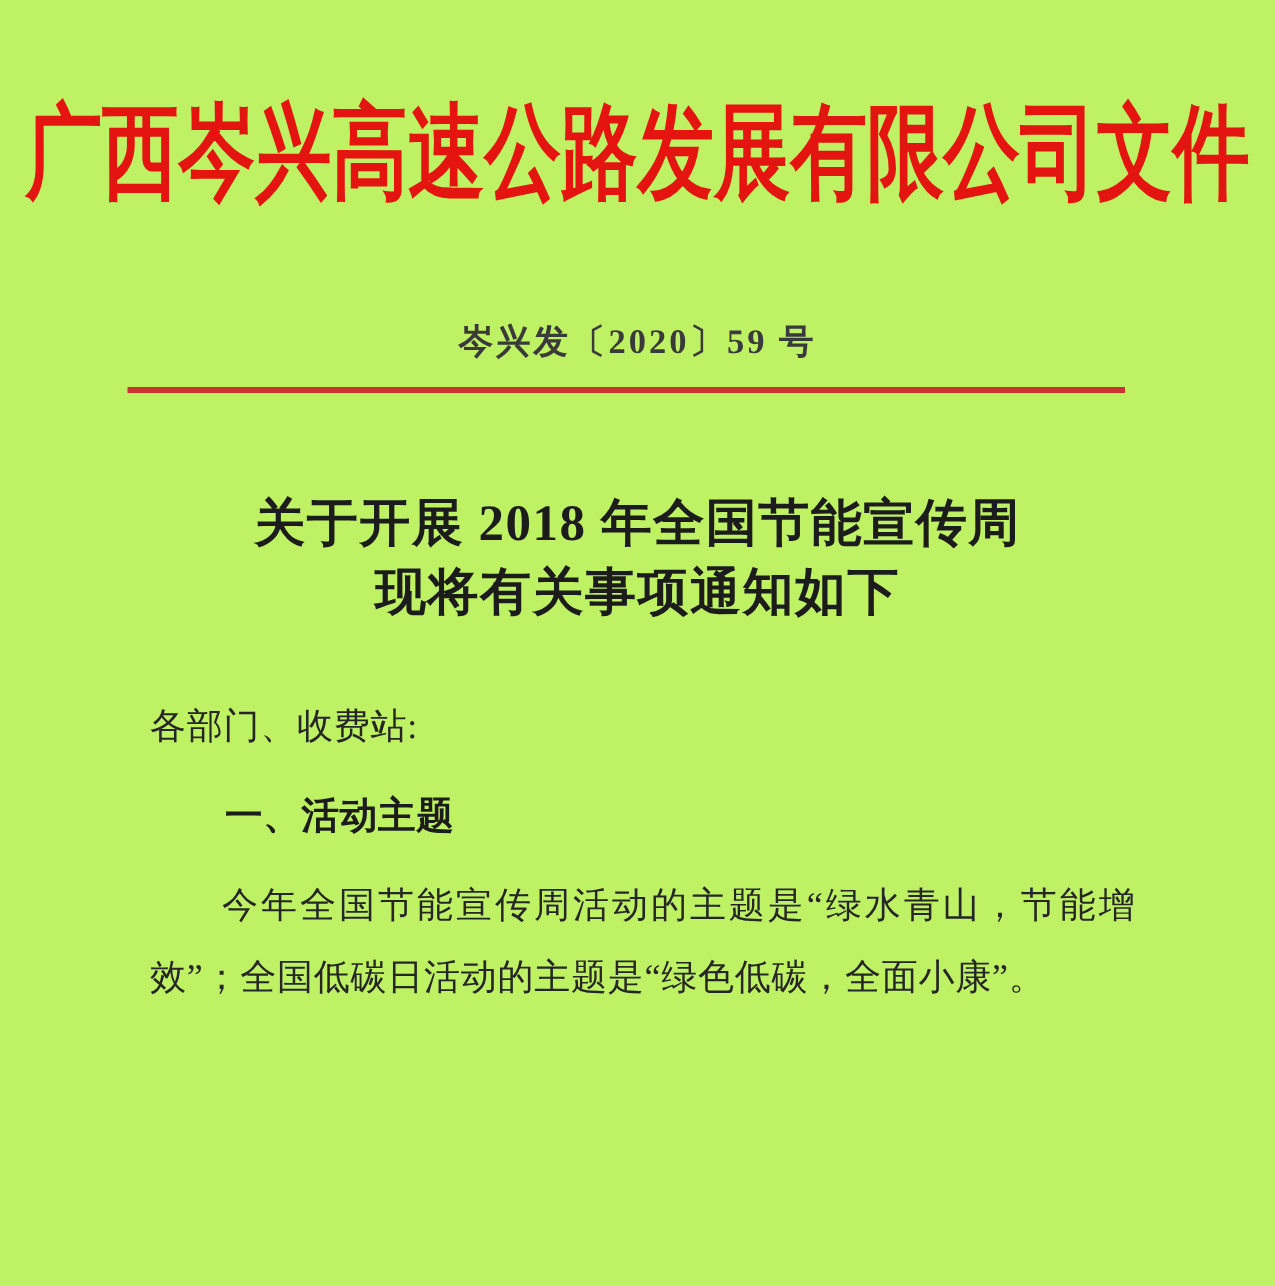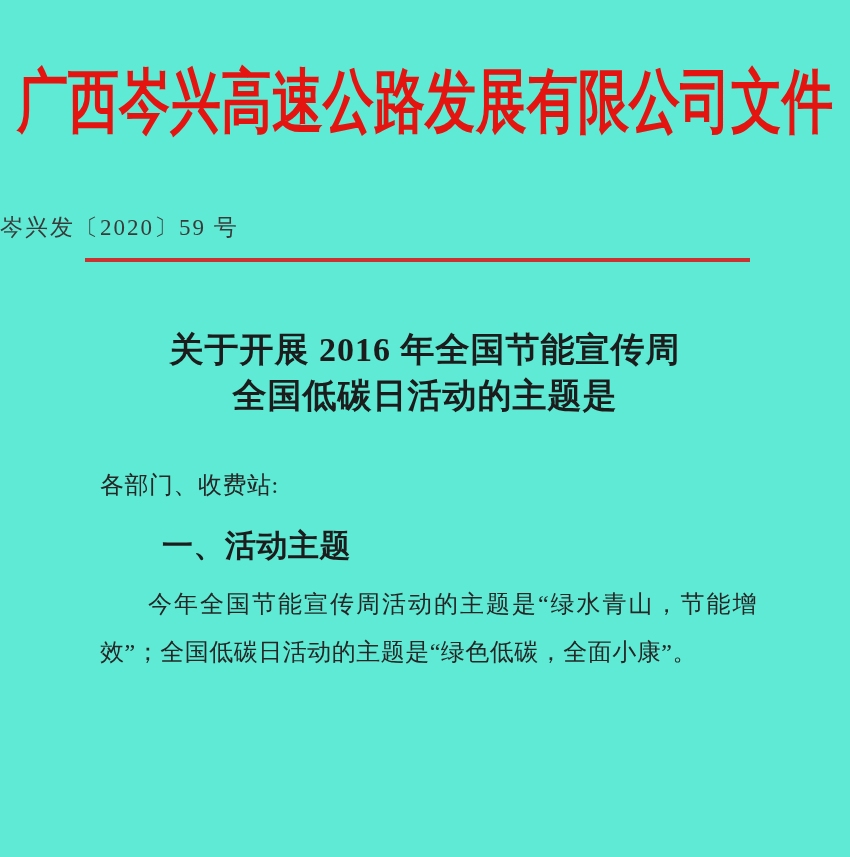--- a/index.html
+++ b/index.html
@@ -4,21 +4,21 @@
 <style>
   * { margin: 0; padding: 0; box-sizing: border-box; }
   html, body {
     background: #ffffff;
     font-family: "Liberation Serif", "DejaVu Serif", serif;
   }
   .page {
     position: relative;
     width: 850px;
     height: 857px;
-    background: #5eead4;
+    background: #bef264;
     overflow: hidden;
   }
   
   .org-title {
     position: absolute;
     top: 56px;
     left: 0;
     width: 100%;
     text-align: center;
     font-size: 51px;
@@ -28,23 +28,25 @@
     transform: scaleY(1.36);
     transform-origin: center top;
     white-space: nowrap;
   }
   
   .doc-number {
     position: absolute;
     top: 212px;
     left: 0;
     width: 100%;
+    text-align: center;
     font-size: 23px;
     color: #3a3a3a;
     letter-spacing: 2px;
+    font-weight: bold;
   }
   
   .red-line {
     position: absolute;
     top: 258px;
     left: 85px;
     width: 665px;
     height: 3.5px;
     background: #cd3232;
   }
@@ -72,38 +74,38 @@
     color: #262626;
     letter-spacing: 0.5px;
     text-align: justify;
   }
   .body-block p { margin: 12px; }
   .indent { text-indent: 2em; }
   .section-heading {
     font-weight: 700;
     color: #1c1c1c;
     text-indent: 2em;
-    font-family: Liberation Serif, serif;
-    font-size: 31px;
+    font-family: Liberation Mono, monospace;
+    font-size: 25px;
   }
 </style>
 </head>
 <body>
 
 <div class="page">
 
   <div class="org-title">广西岑兴高速公路发展有限公司文件</div>
 
   <div class="doc-number">岑兴发〔2020〕59 号</div>
 
   <div class="red-line"></div>
 
   <div class="notice-title">
-    <div>关于开展 2016 年全国节能宣传周</div>
-    <div>全国低碳日活动的主题是</div>
+    <div>关于开展 2018 年全国节能宣传周</div>
+    <div>现将有关事项通知如下</div>
   </div>
 
   <div class="body-block">
     <p>各部门、收费站:</p>
     <p class="section-heading">一、活动主题</p>
     <p class="indent">今年全国节能宣传周活动的主题是“绿水青山，节能增效”；全国低碳日活动的主题是“绿色低碳，全面小康”。</p>
   </div>
 
 </div>
 

